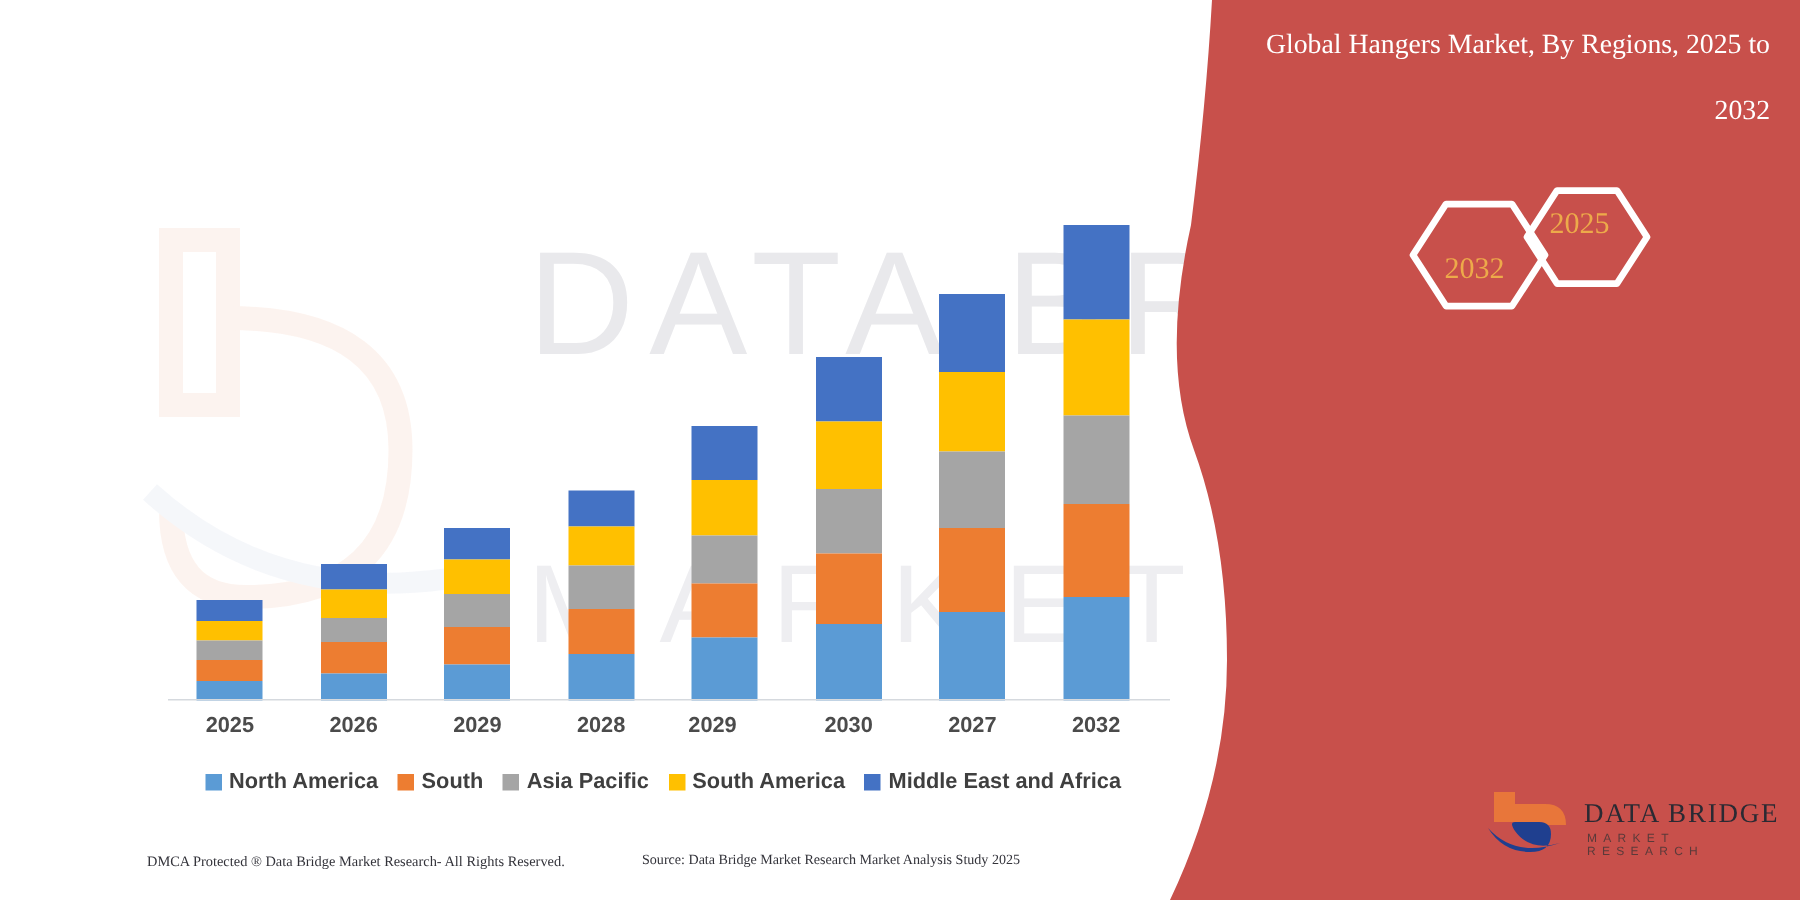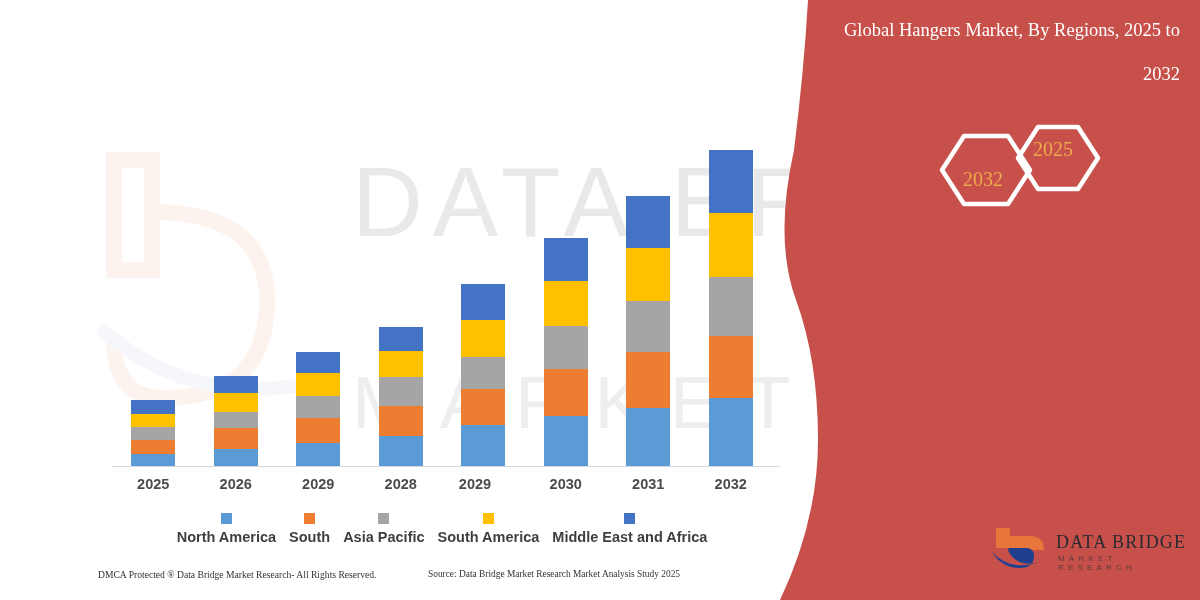--- a/index.html
+++ b/index.html
@@ -121,21 +121,20 @@
     display: flex;
     justify-content: center;
     align-items: center;
     gap: 13px;
     z-index: 3;
   }
   .legend-item {
     display: flex;
     align-items: center;
     gap: 5px;
-    flex-direction: column;
   }
   .legend-swatch {
     width: 11px;
     height: 11px;
     flex: 0 0 auto;
   }
   .legend-label {
     font-size: 14.5px;
     font-weight: bold;
     color: #3f3f3f;
@@ -329,21 +328,21 @@
     </div>
   <div class="axis-line"></div>
 
   <div class="xlabels" id="xlabels">
       <div class="xlabel" style="left: 6.25px;">2025</div>
       <div class="xlabel" style="left: 88.75px;">2026</div>
       <div class="xlabel" style="left: 171.25px;">2029</div>
       <div class="xlabel" style="left: 253.75px;">2028</div>
       <div class="xlabel" style="left: 328px; text-align: center;">2029</div>
       <div class="xlabel" style="left: 418.75px;">2030</div>
-      <div class="xlabel" style="left: 501.25px;">2031</div>
+      <div class="xlabel" style="left: 501.25px;">2027</div>
       <div class="xlabel" style="left: 583.75px;">2032</div>
     </div>
 
   <div class="legend" id="legend">
       <div class="legend-item">
         <span class="legend-swatch" style="background: rgb(91, 155, 213);"></span>
         <span class="legend-label">North America</span>
       </div>
       <div class="legend-item">
         <span class="legend-swatch" style="background: rgb(237, 125, 49);"></span>

